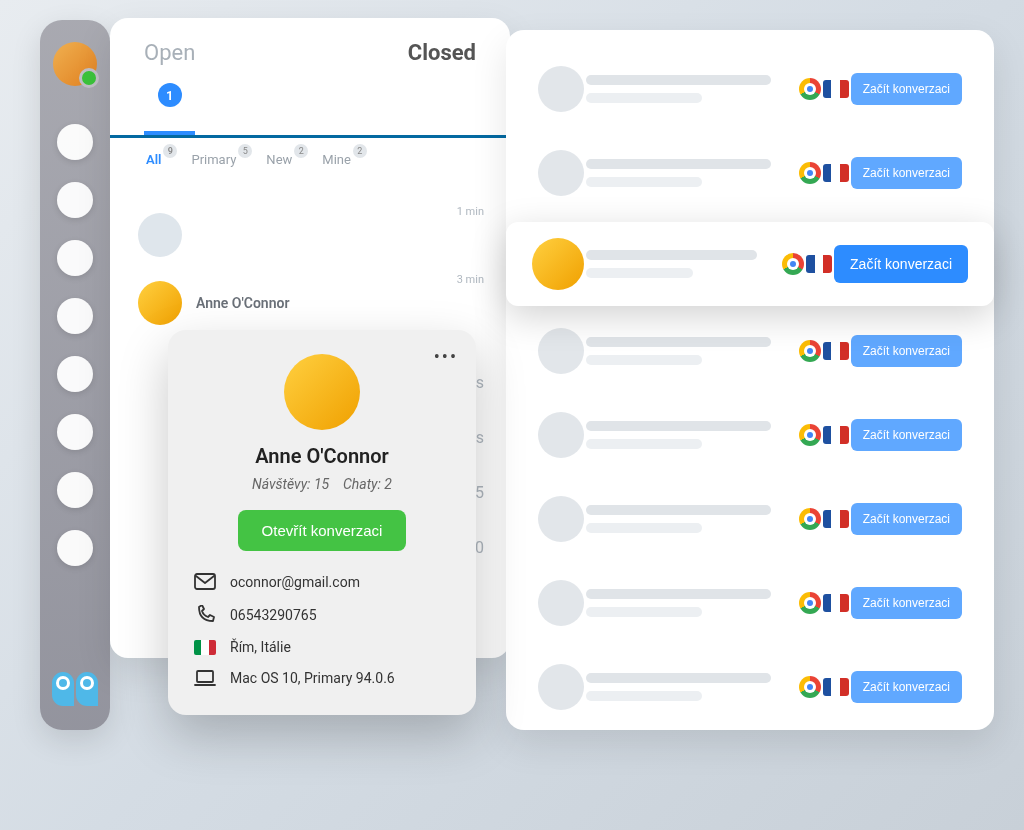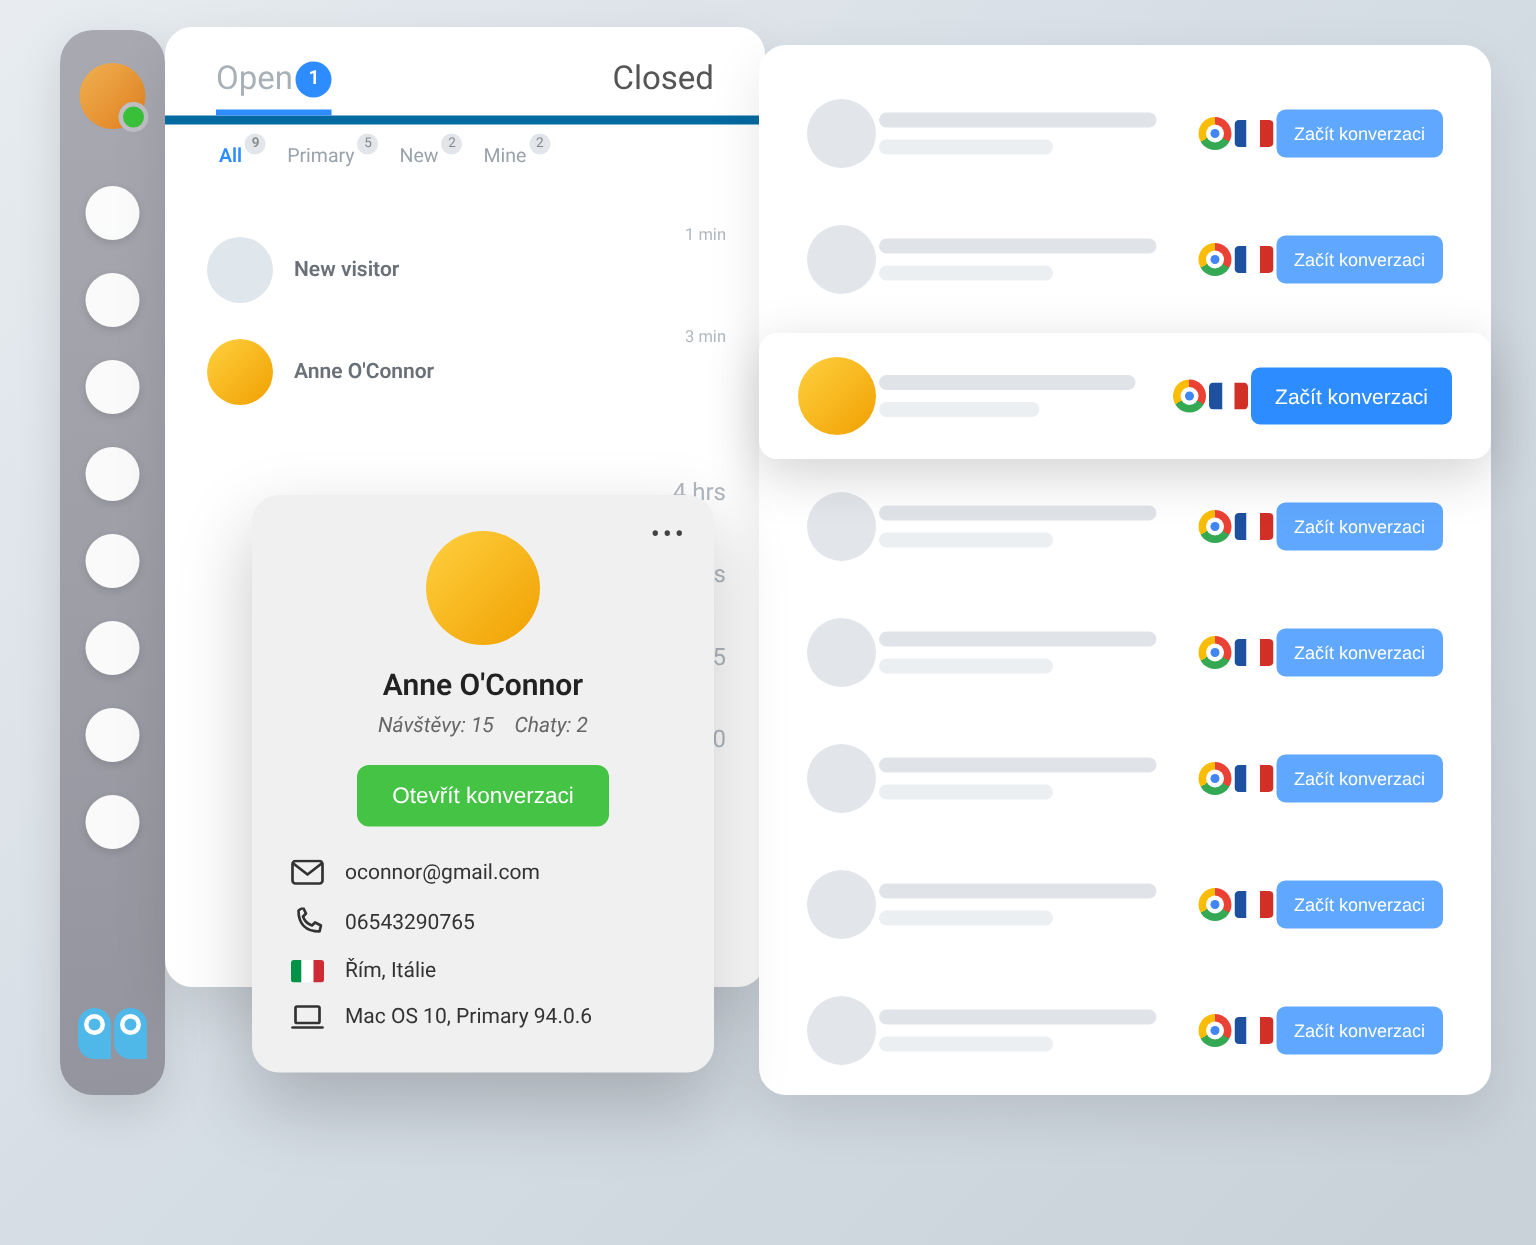--- a/index.html
+++ b/index.html
@@ -54,33 +54,33 @@
   width: 400px; height: 640px;
   background:#fff; border-radius:18px;
   box-shadow:0 14px 36px rgba(0,0,0,0.1);
   overflow:hidden;
 }
 .tabs-main {
   display:flex; padding: 22px 34px 0;
   gap:60px;
 }
 .tabs-main .tab {
-  font-size: 22px; color:#b8c0c8; padding-bottom:8px;
+  font-size: 22px; color:#b8c0c8; padding-bottom:24px;
   border-bottom:4px solid transparent;
-  display:flex; align-items:center; gap:2px; cursor:pointer;
+  display:flex; align-items:center; gap:18px; cursor:pointer;flex-direction:column;
 }
 .tabs-main .tab.active { color:#a8b0b8; border-bottom-color:#2d8cff; }
 .tabs-main .tab .badge {
   width:24px;height:24px;border-radius:50%;background:#2d8cff;color:#fff;
   font-size:13px;display:inline-flex;align-items:center;justify-content:center;font-weight:600;
 }
-.tabs-main .tab.closed { color:#555; font-weight:400; margin-left:auto;justify-content:center; }
+.tabs-main .tab.closed { color:#555; font-weight:700; margin-left:auto; }
 .tabs-sub {
   display:flex; padding: 10px 30px 4px; gap:18px;
-  border-top:6px solid #0369a1;
+  border-top:3px solid #0369a1;
 }
 .tabs-sub .stab {
   font-size:13px; color:#9aa2aa; padding:4px 6px 10px;
   position:relative; cursor:pointer;
 }
 .tabs-sub .stab.active { color:#2d8cff; font-weight:600; }
 .tabs-sub .stab .mini {
   position:absolute; top:-4px; right:-10px;
   width:14px;height:14px;border-radius:50%;
   background:#e2e6ea;color:#888;font-size:9px;
@@ -236,21 +236,20 @@
     </div>
     <div class="stab">
       <span>Mine</span>
       <span class="mini">2</span>
     </div>
   </div>
   <div class="conversation-list">
     <div class="conv-row">
       <div class="avatar"></div>
       <div class="texts">
-        <div class="name">New visitor</div>
       </div>
       <div class="time">1 min</div>
     </div>
     <div class="conv-row">
       <div class="avatar yellow"></div>
       <div class="texts">
         <div class="name">Anne O'Connor</div>
       </div>
       <div class="time">3 min</div>
     </div>

